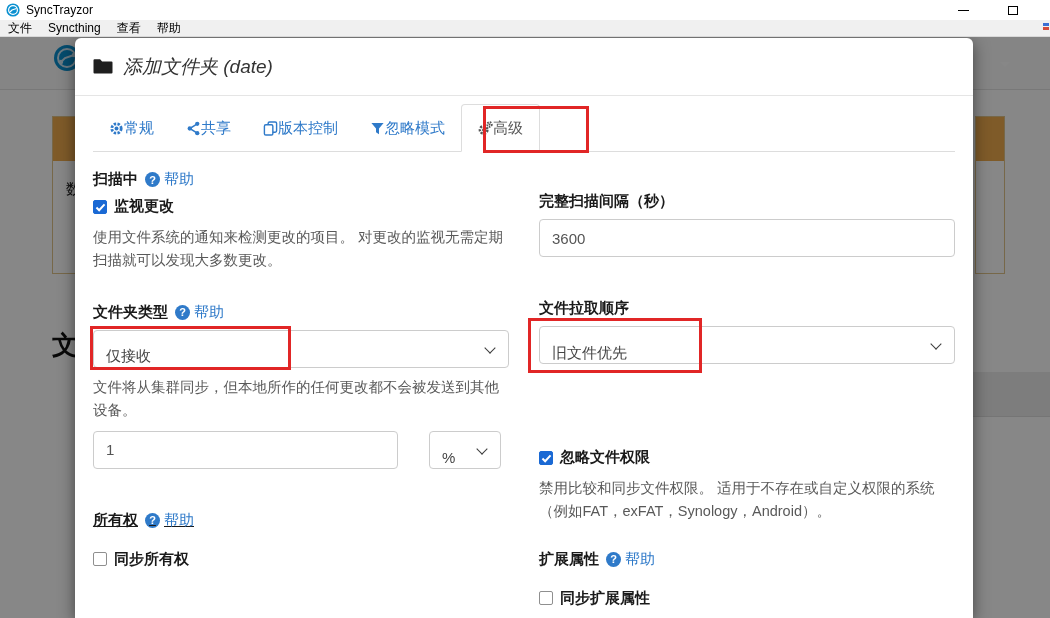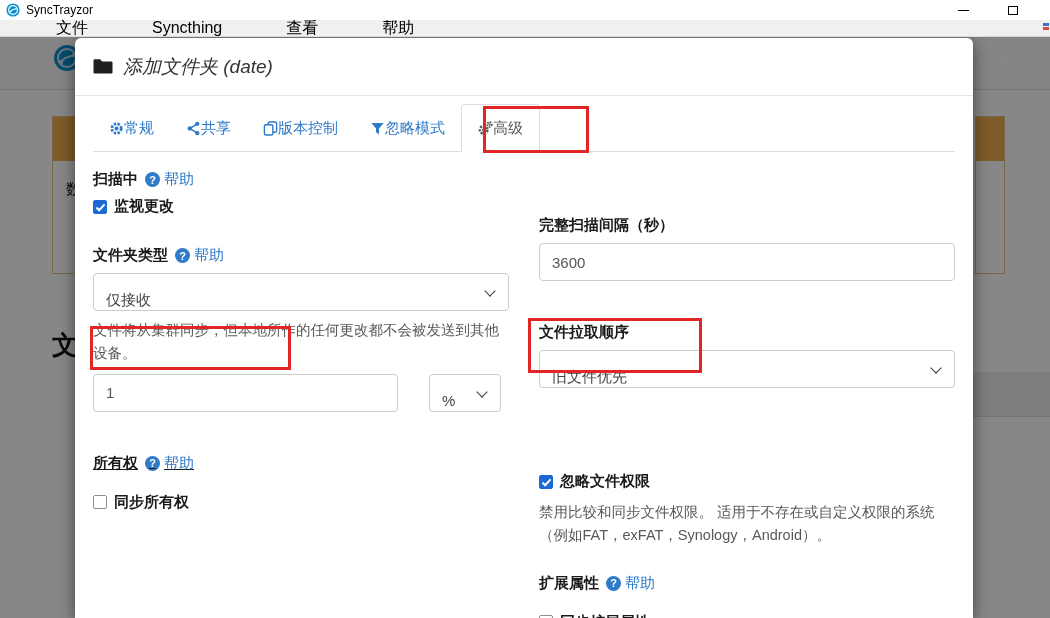--- a/index.html
+++ b/index.html
@@ -10,21 +10,21 @@
   .titlebar { position:absolute; top:0; left:0; width:1050px; height:20px; background:#fff; z-index:40; }
   .titlebar .app-icon { position:absolute; left:6px; top:3px; width:14px; height:14px; }
   .titlebar .app-title { position:absolute; left:26px; top:3px; font-size:12px; color:#000; }
   .win-btn { position:absolute; top:0; width:30px; height:20px; display:flex; align-items:center; justify-content:center; color:#000; }
   .btn-min { left:948px; } .btn-min i { display:block; width:11px; height:1px; background:#000; }
   .btn-max { left:998px; } .btn-max i { display:block; width:10px; height:9px; border:1px solid #000; }
   .btn-close { left:1043px; overflow:hidden; }
 
   .menubar { position:absolute; top:20px; left:0; width:1050px; height:17px; background:#f0f0f0;
     border-bottom:1px solid #d9d9d9; display:flex; align-items:center; padding-left:2px; z-index:40; }
-  .menu-item { font-size:16px; color:#000; padding:12px 6px; margin-right:4px;margin-left:48px; }
+  .menu-item { font-size:12px; color:#000; padding:12px 6px; margin-right:4px; }
   .menu-tray-icon { position:absolute; right:1px; top:3px; width:6px; height:11px; }
   .menu-tray-icon b { display:block; width:6px; height:3px; background:#3b6fd4; }
   .menu-tray-icon b.r { background:#d44a3b; margin-top:1px; }
 
   
   .bg-layer { position:absolute; top:37px; left:0; width:1050px; height:581px; background:#fff; z-index:1; }
   .bg-navbar { position:absolute; top:0; left:0; width:1050px; height:53px; background:#fcfcfc; border-bottom:1px solid #e2e2e2; }
   .bg-logo { position:absolute; left:53px; top:7px; }
   .bg-caret { position:absolute; left:1000px; top:25px; width:0; height:0;
     border-left:5px solid transparent; border-right:5px solid transparent; border-top:5px solid #fff; }
@@ -211,20 +211,21 @@
         </span>
       </div>
       <div class="cbrow mt8">
         <span class="cb checked">
           <svg width="11" height="9" viewBox="0 0 12 10">
               <polyline points="1.5,5 4.5,8 10.5,1.5" fill="none" stroke="#fff" stroke-width="2.2"></polyline>
             </svg>
         </span>
         <span>监视更改</span>
       </div>
+      <p class="desc mt10">使用文件系统的通知来检测更改的项目。 对更改的监视无需定期扫描就可以发现大多数更改。</p>
 
       <div class="lbl" style="margin-top:30px;">
         <span>文件夹类型</span>
         <span class="help">
           <span class="qmark">?</span>
           <span>帮助</span>
         </span>
       </div>
       <div class="selbox mt8" role="combobox">
         <span>仅接收</span>
@@ -247,21 +248,21 @@
           <span>帮助</span>
         </span>
       </div>
       <div class="cbrow" style="margin-top:20px;">
         <span class="cb"></span>
         <span>同步所有权</span>
       </div>
     </div>
 
     <div>
-      <div class="lbl" style="margin-top:54px;">完整扫描间隔（秒）</div>
+      <div class="lbl" style="margin-top:30px;">完整扫描间隔（秒）</div>
       <input class="tinput mt8" readonly="" value="3600" style="">
 
       <div class="lbl" style="margin-top:42px;">文件拉取顺序</div>
       <div class="selbox mt8" role="combobox">
         <span>旧文件优先</span>
         <i class="chev"></i>
       </div>
 
       <div class="cbrow" style="margin-top:84px;">
         <span class="cb checked">

